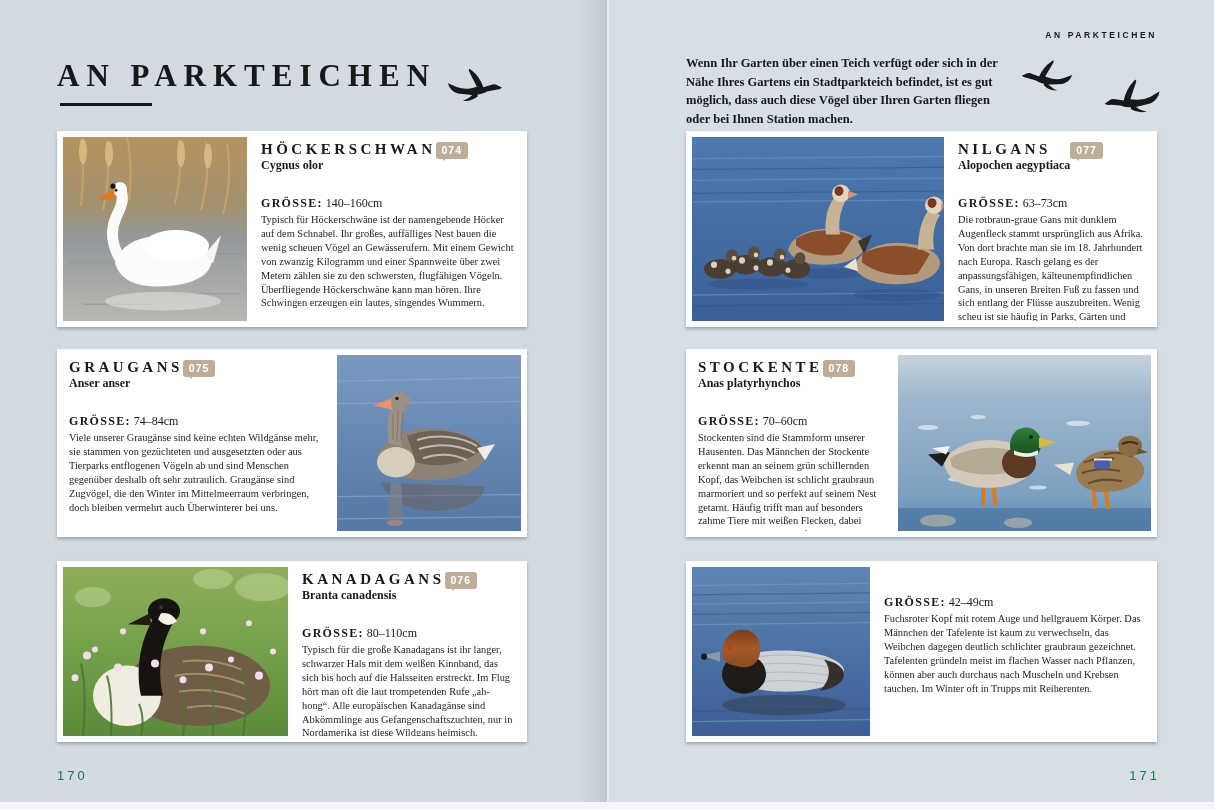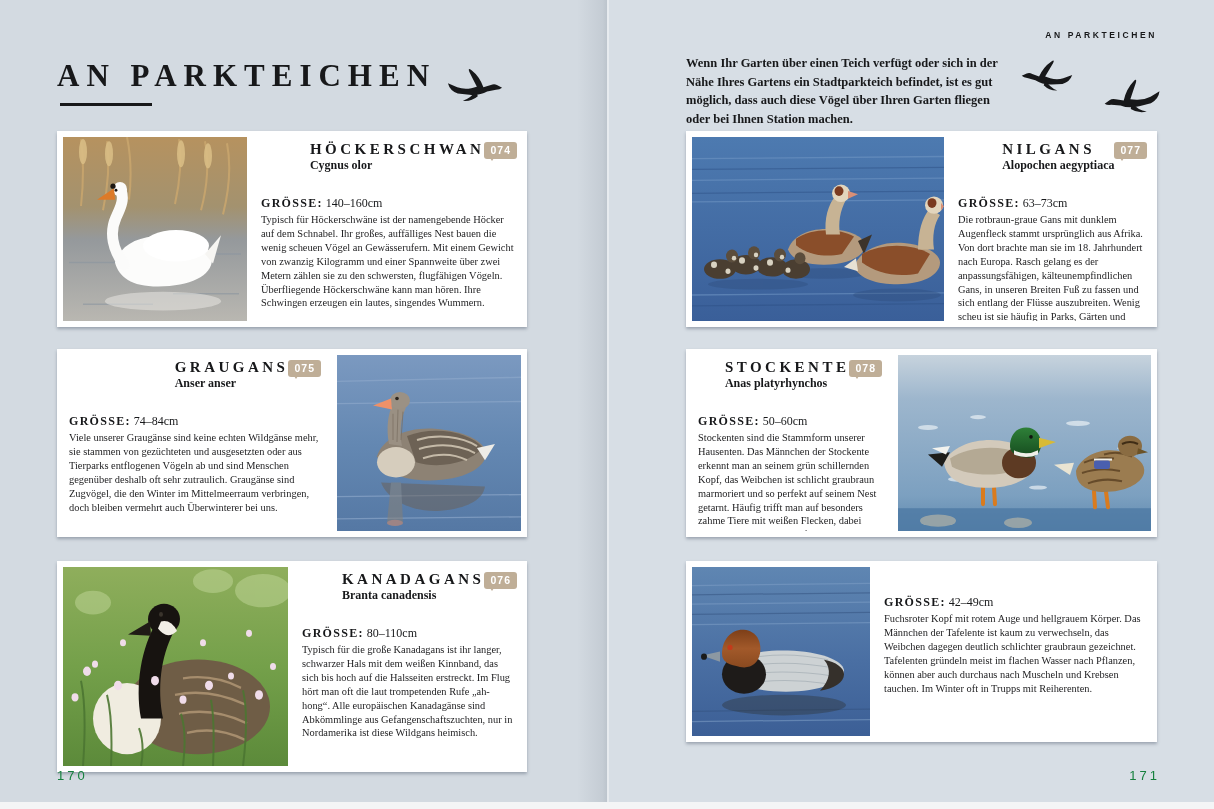--- a/index.html
+++ b/index.html
@@ -16,21 +16,21 @@
   .title-underline{position:absolute;left:60px;top:103px;width:92px;height:3px;background:#17181a}
   .silhouette{position:absolute;fill:#17181a}
   .corner-label{position:absolute;right:57px;top:30px;font-family:"Liberation Sans",sans-serif;font-size:8.5px;font-weight:bold;letter-spacing:2.6px;white-space:nowrap}
   .intro{position:absolute;left:79px;top:54px;width:328px;font-size:12.5px;font-weight:bold;line-height:18.5px}
   .card{position:absolute;left:57px;width:470px;background:#fff;display:flex;gap:12px;padding:6px;overflow:hidden;
         box-shadow:0 2px 3px rgba(84,96,112,.45)}
   .page-right .card{left:79px;width:471px}
   .photo{flex:none;position:relative;overflow:hidden}
   .photo svg{display:block;width:100%;height:100%}
   .info{flex:1;padding:4px 4px 0 2px;overflow:hidden}
-  .head-row{display:flex;justify-content:flex-end;align-items:flex-start}
+  .head-row{display:flex;justify-content:flex-start;align-items:flex-start}
   .bird-name{font-size:15px;font-weight:bold;letter-spacing:3.5px;line-height:16px}
   .latin{font-size:12px;font-weight:bold;margin-top:2px;line-height:13px}
   .badge{position:relative;flex:none;background:#bfae97;color:#fff;font-family:"Liberation Sans",sans-serif;
          font-size:10.5px;font-weight:bold;letter-spacing:1px;padding:2px 6px 3px;border-radius:3px;margin-top:1px}
   .badge::after{content:"";position:absolute;left:4px;bottom:-6px;width:0;height:0;
                 border:4px solid transparent;border-top:6px solid #bfae97}
   .size-row{margin-top:24px;font-size:12px;line-height:14px;white-space:nowrap}
   .size-label{font-weight:bold;letter-spacing:1.3px}
   .desc{margin-top:3px;font-size:10.4px;line-height:13.9px;color:#1d1d1f;hyphens:auto}
   .page-num{position:absolute;bottom:26px;font-family:"Liberation Sans",sans-serif;font-size:13px;
@@ -161,21 +161,21 @@
             <path d="M61 54 L60 86"></path>
             <path d="M66 56 L64 84"></path>
         </g>
         <ellipse cx="63" cy="45" rx="10" ry="8.5" fill="#9b9184"></ellipse>
         <path d="M54 43 L36 50 L55 54 Z" fill="#ee9168"></path>
         <circle cx="60" cy="43" r="1.8" fill="#2a241e"></circle>
       </svg>
     </div>
   </section>
 
-  <section class="card" style="top:561px;height:211px">
+  <section class="card" style="top:561px;height:181px">
     <div class="photo" style="width:225px">
       <svg viewBox="0 0 225 168" preserveAspectRatio="none">
         <defs>
             <linearGradient id="kgbg" x1="0" x2="0" y1="0" y2="1">
           <stop offset="0" stop-color="#8fae5c"></stop>
               <stop offset="0.5" stop-color="#74a04a"></stop>
               <stop offset="1" stop-color="#5c8a3a"></stop>
         </linearGradient>
           </defs>
         <rect width="225" height="168" fill="url(#kgbg)"></rect>
@@ -340,21 +340,21 @@
     <div class="info" style="padding-left:6px">
       <div class="head-row">
         <div>
           <h2 class="bird-name">STOCKENTE</h2>
           <p class="latin">Anas platyrhynchos</p>
         </div>
         <div class="badge">078</div>
       </div>
       <p class="size-row">
         <span class="size-label">GRÖSSE:</span>
-        <span>50–60cm</span>
+        <span>70–60cm</span>
       </p>
       <p class="desc">Stockenten sind die Stammform unserer Hausenten. Das Männchen der Stockente erkennt man an seinem grün schillernden Kopf, das Weibchen ist schlicht graubraun marmoriert und so perfekt auf seinem Nest getarnt. Häufig trifft man auf besonders zahme Tiere mit weißen Flecken, dabei handelt es sich um Mischformen mit Hausenten.</p>
     </div>
     <div class="photo" style="width:253px">
       <svg viewBox="0 0 253 170" preserveAspectRatio="none">
         <defs>
           <linearGradient id="stbg" x1="0" x2="0" y1="0" y2="1">
             <stop offset="0" stop-color="#c7d3dd"></stop>
               <stop offset="0.25" stop-color="#9db6cd"></stop>
             <stop offset="0.8" stop-color="#7ca0c0"></stop>

